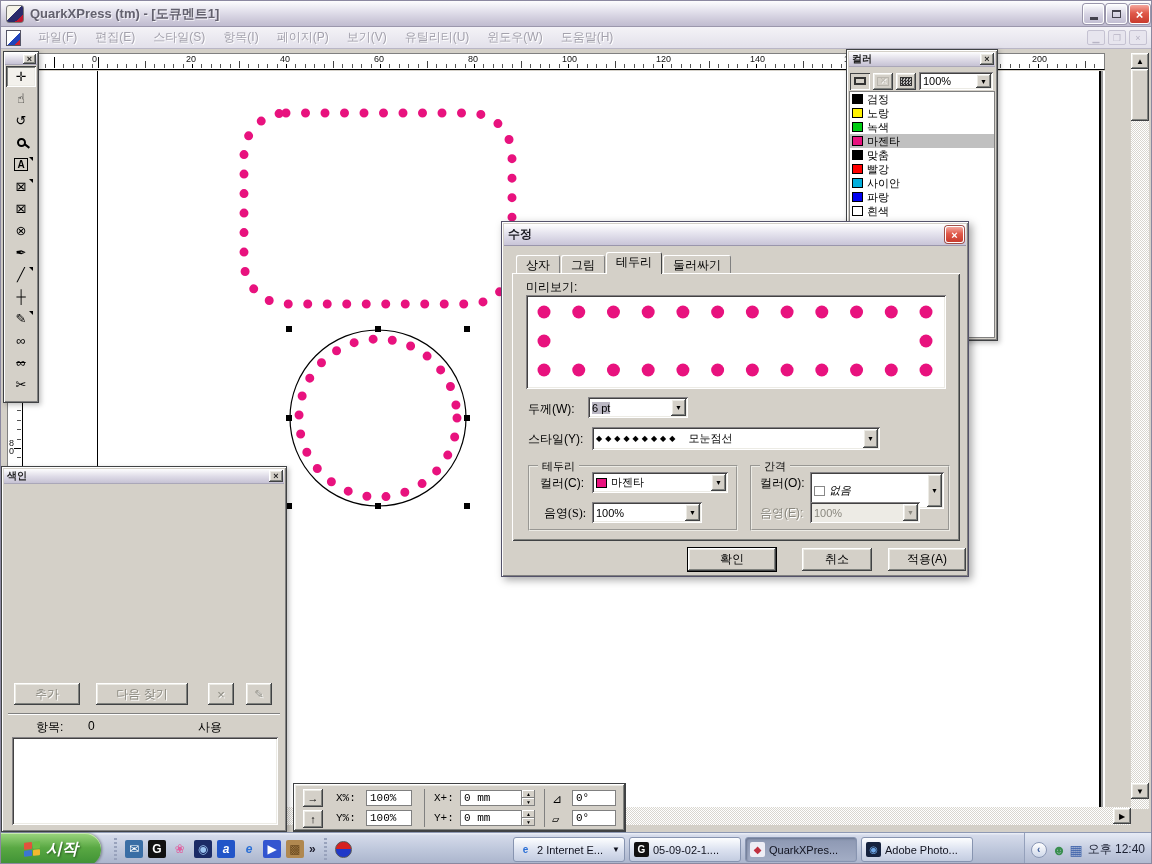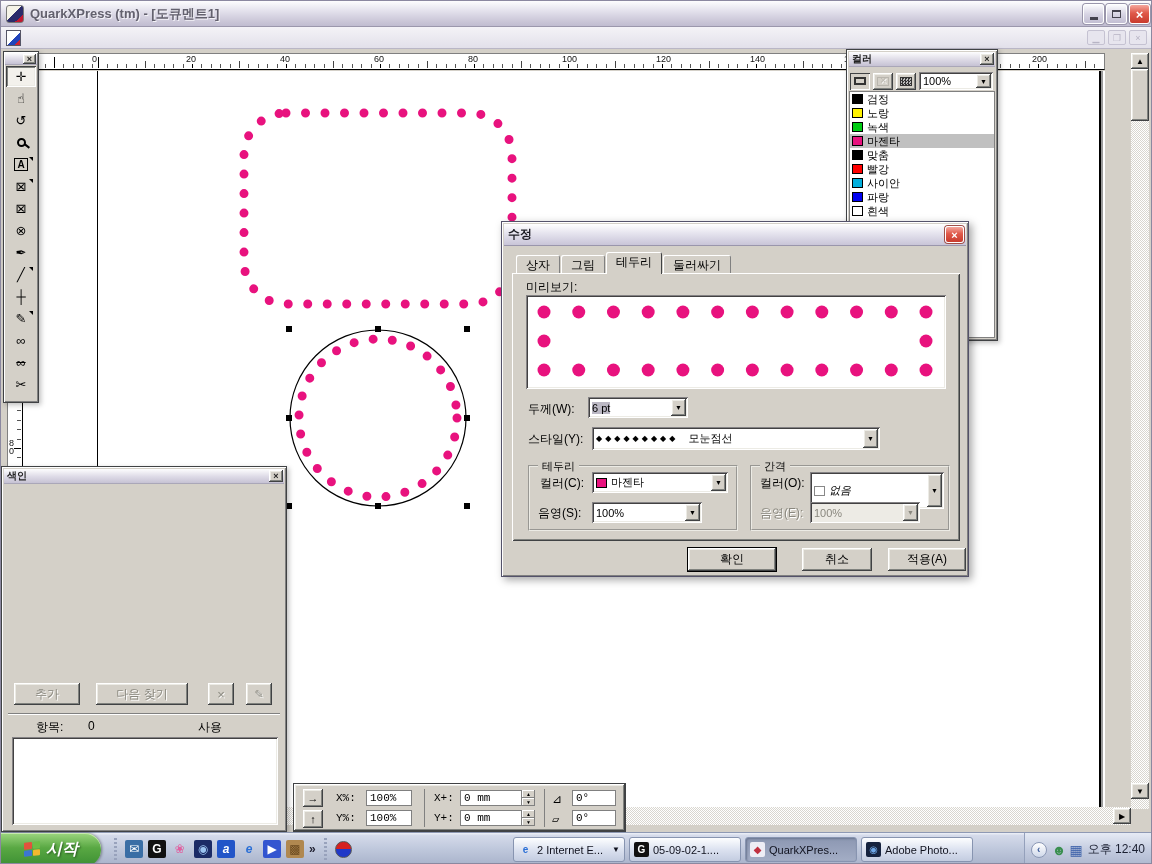--- a/index.html
+++ b/index.html
@@ -198,20 +198,31 @@
         <span class="minglyph"></span>
       </span>
     <span class="winbtn" style="left:1105px;">
         <span class="restglyph"></span>
       </span>
     <span class="winbtn close" style="left:1128px;">×</span>
   </div>
 
   <div class="menubar">
     <span class="doc-icon"></span>
+    <div id="menu-items" style="display:flex;">
+        <span class="menu-item">파일(F)</span>
+        <span class="menu-item">편집(E)</span>
+        <span class="menu-item">스타일(S)</span>
+        <span class="menu-item">항목(I)</span>
+        <span class="menu-item">페이지(P)</span>
+        <span class="menu-item">보기(V)</span>
+        <span class="menu-item">유틸리티(U)</span>
+        <span class="menu-item">윈도우(W)</span>
+        <span class="menu-item">도움말(H)</span>
+      </div>
     <div class="mdi-controls">
       <span class="mdibtn">▁</span>
       <span class="mdibtn">❐</span>
       <span class="mdibtn">×</span>
     </div>
   </div>
 
   <div class="workspace">
     <div class="corner-box raised-thin"></div>
 
@@ -454,21 +465,21 @@
       </span>
 
       <div class="group" style="left:16px; top:192px; width:210px; height:66px;">
         <span class="glabel">테두리</span>
         <span class="flabel" style="left:10px; top:8px;">컬러(C):</span>
         <span class="combo" style="position:absolute; left:62px; top:5px; width:136px; height:21px;">
           <span class="swatch" id="frame-color-swatch" style="background: rgb(232, 18, 126);"></span>
           <span>마젠타</span>
           <span class="arrow">▼</span>
         </span>
-        <span class="flabel" style="left:8px; top:38px;">음영(S):</span>
+        <span class="flabel" style="left:14px; top:38px;font-family:Liberation Serif, serif;">음영(S):</span>
         <span class="combo" style="position:absolute; left:62px; top:35px; width:110px; height:21px;">
           <span>100%</span>
           <span class="arrow">▼</span>
         </span>
       </div>
 
       <div class="group" style="left:238px; top:192px; width:200px; height:66px;">
         <span class="glabel">간격</span>
         <span class="flabel" style="left:8px; top:8px;">컬러(O):</span>
         <span class="combo" style="position:absolute; left:58px; top:5px; width:134px; height:37px;">

